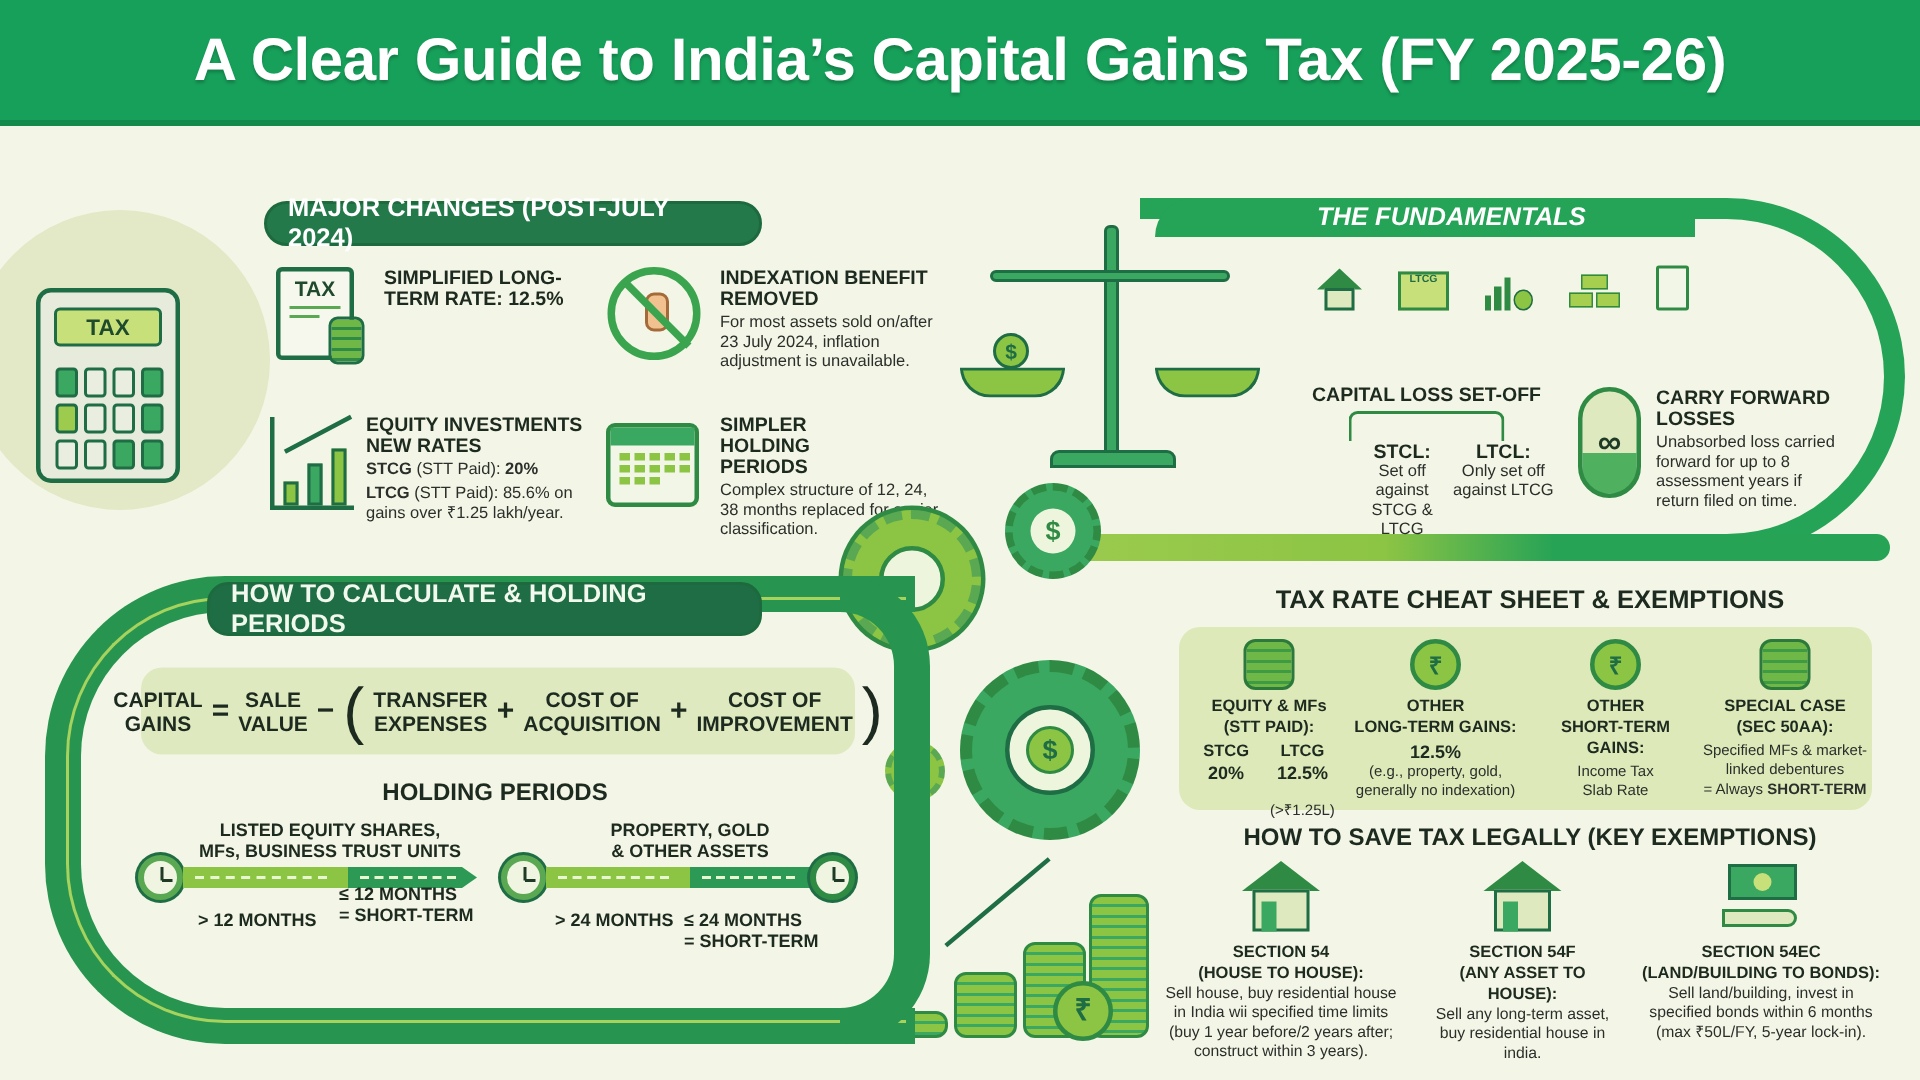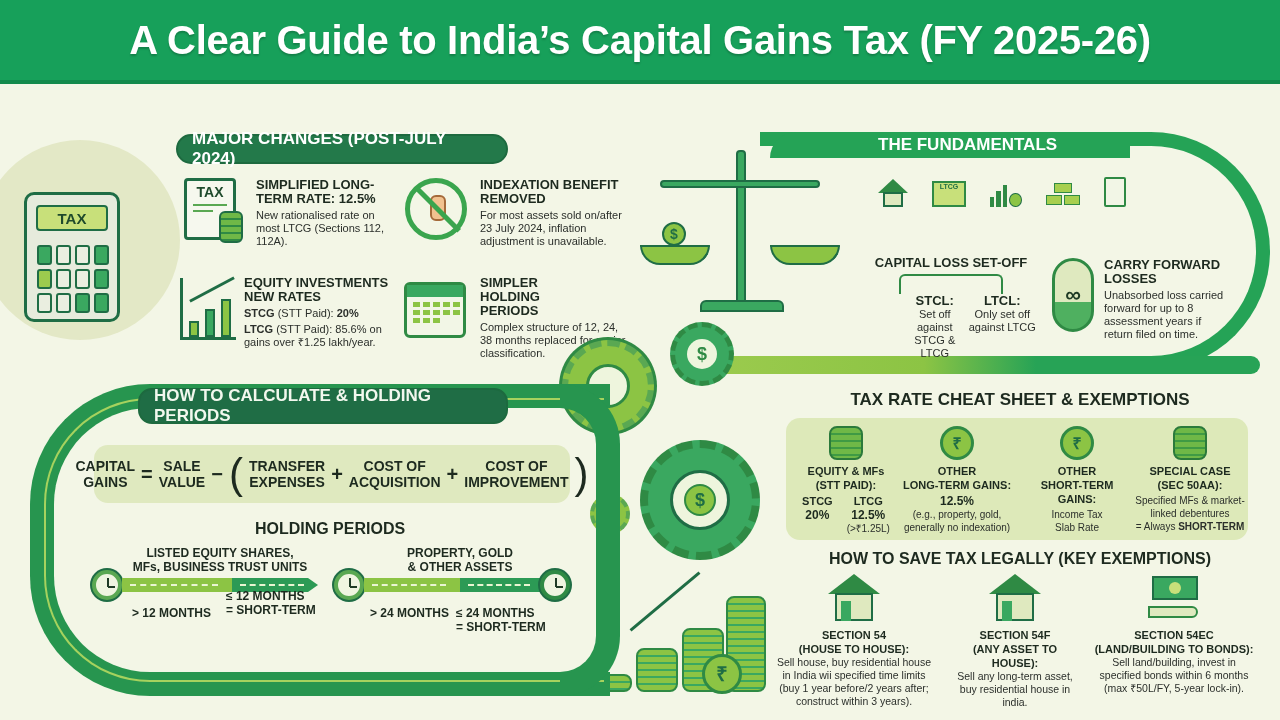--- a/index.html
+++ b/index.html
@@ -123,21 +123,20 @@
 </div>
 
 <div class="abs" style="left:184px;top:178px;width:52px;height:62px;background:#f6f8ee;border:3px solid #1f6d45;border-radius:4px;">
   <div style="font-weight:700;font-size:14px;color:#1f4a2c;text-align:center;margin-top:3px;">TAX</div>
   <div style="margin:4px 6px;border-top:2px solid #5aa852;"></div>
   <div style="margin:4px 6px;width:20px;border-top:2px solid #5aa852;"></div>
   <div style="position:absolute;right:-10px;bottom:-6px;width:24px;height:32px;border-radius:6px;background:repeating-linear-gradient(180deg,#6fb847 0 5px,#2f8a44 5px 7px);border:2px solid #1f6d45;"></div>
 </div>
 <div class="abs" style="left:256px;top:178px;width:130px;">
   <div class="card-title">SIMPLIFIED LONG-TERM RATE: 12.5%</div>
-  <div class="card-text" style="margin-top:3px;">New rationalised rate on most LTCG (Sections 112, 112A).</div>
 </div>
 
 <div class="abs" style="left:405px;top:178px;width:62px;height:62px;border-radius:50%;border:5px solid #3aa54e;background:#f3f6e6;">
   <div style="position:absolute;left:20px;top:12px;width:16px;height:26px;background:#f1c28f;border:2px solid #a56a3a;border-radius:6px;"></div>
   <div style="position:absolute;left:-2px;top:24px;width:60px;height:5px;background:#3aa54e;transform:rotate(45deg);"></div>
 </div>
 <div class="abs" style="left:480px;top:178px;width:180px;">
   <div class="card-title">INDEXATION BENEFIT REMOVED</div>
   <div class="card-text" style="margin-top:3px;width:150px;">For most assets sold on/after 23 July 2024, inflation adjustment is unavailable.</div>
 </div>
@@ -187,21 +186,21 @@
   <div style="position:absolute;left:96px;top:0;width:10px;height:160px;background:#3aa860;border:2px solid #1f6d45;border-radius:4px;"></div>
   <div style="position:absolute;left:20px;top:30px;width:160px;height:8px;background:#3aa860;border:2px solid #1f6d45;border-radius:4px;"></div>
   <div style="position:absolute;left:0;top:95px;width:70px;height:20px;background:#8cc444;border:2px solid #1f6d45;border-radius:0 0 35px 35px;"></div>
   <div style="position:absolute;left:130px;top:95px;width:70px;height:20px;background:#8cc444;border:2px solid #1f6d45;border-radius:0 0 35px 35px;"></div>
   <div style="position:absolute;left:22px;top:72px;width:24px;height:24px;border-radius:50%;background:#8cc444;border:2px solid #1f6d45;text-align:center;font-weight:700;font-size:14px;color:#1f6d45;line-height:20px;">$</div>
   <div style="position:absolute;left:60px;top:150px;width:84px;height:12px;background:#3aa860;border:2px solid #1f6d45;border-radius:6px 6px 0 0;"></div>
 </div>
 
 <div class="fund-frame"></div>
 <div class="fund-bar">
-  <div style="color:#fff;font-weight:700;font-size:17px;margin-left:108px;margin-top:3px;">THE FUNDAMENTALS</div>
+  <div style="color:#fff;font-weight:700;font-size:17px;margin-left:108px;margin-top:3px;font-style:italic;">THE FUNDAMENTALS</div>
 </div>
 <div class="fund-bottom"></div>
 
 <div class="abs" style="left:878px;top:165px;width:300px;">
   <div style="display:flex;gap:24px;margin-top:8px;align-items:flex-end;height:34px;">
     <div style="width:30px;height:28px;position:relative;">
       <div style="position:absolute;left:0;top:0;width:0;height:0;border-left:15px solid transparent;border-right:15px solid transparent;border-bottom:14px solid #2f8a44;"></div>
       <div style="position:absolute;left:5px;top:13px;width:20px;height:15px;background:#dfe9bf;border:2px solid #1f6d45;"></div>
     </div>
     <div style="width:34px;height:26px;background:#c8e07a;border:2px solid #2f8a44;font-size:7px;text-align:center;font-weight:700;color:#1f6d45;">LTCG</div>
@@ -352,21 +351,21 @@
   <div class="card-title" style="font-size:11px;margin-top:4px;">EQUITY &amp; MFs</div>
   <div class="card-title" style="font-size:11px;">(STT PAID):</div>
   <div style="display:flex;gap:14px;margin-top:2px;">
     <div>
       <div class="card-title" style="font-size:11px;">STCG</div>
       <div class="card-title" style="font-size:12px;">20%</div>
     </div>
     <div>
       <div class="card-title" style="font-size:11px;">LTCG</div>
       <div class="card-title" style="font-size:12px;">12.5%</div>
-      <div class="card-text" style="font-size:10px;">(&gt;₹1.25L)</div>
+      <div class="card-text" style="font-size:10px;margin-top:12px;">(&gt;₹1.25L)</div>
     </div>
   </div>
 </div>
 
 <div class="abs center" style="left:894px;top:426px;width:126px;display:flex;flex-direction:column;align-items:center;">
   <div class="rupee-coin">₹</div>
   <div class="card-title" style="font-size:11px;margin-top:4px;">OTHER</div>
   <div class="card-title" style="font-size:11px;">LONG-TERM GAINS:</div>
   <div class="card-title" style="font-size:12px;margin-top:2px;">12.5%</div>
   <div class="card-text" style="font-size:10px;">(e.g., property, gold, generally no indexation)</div>

